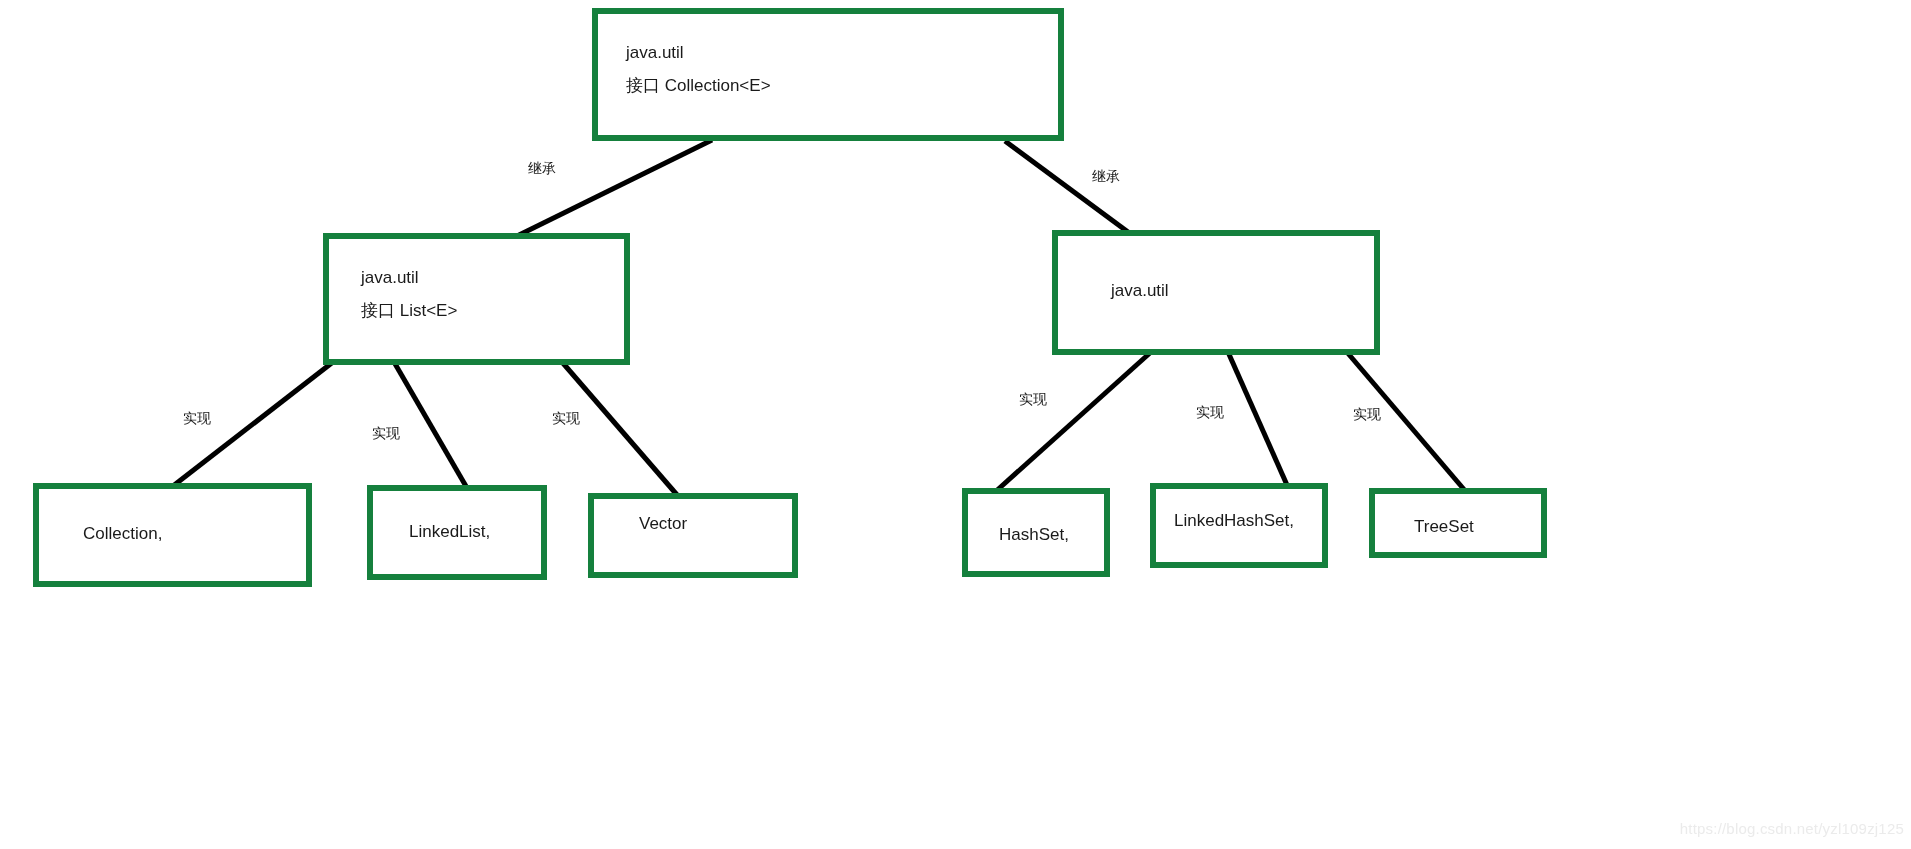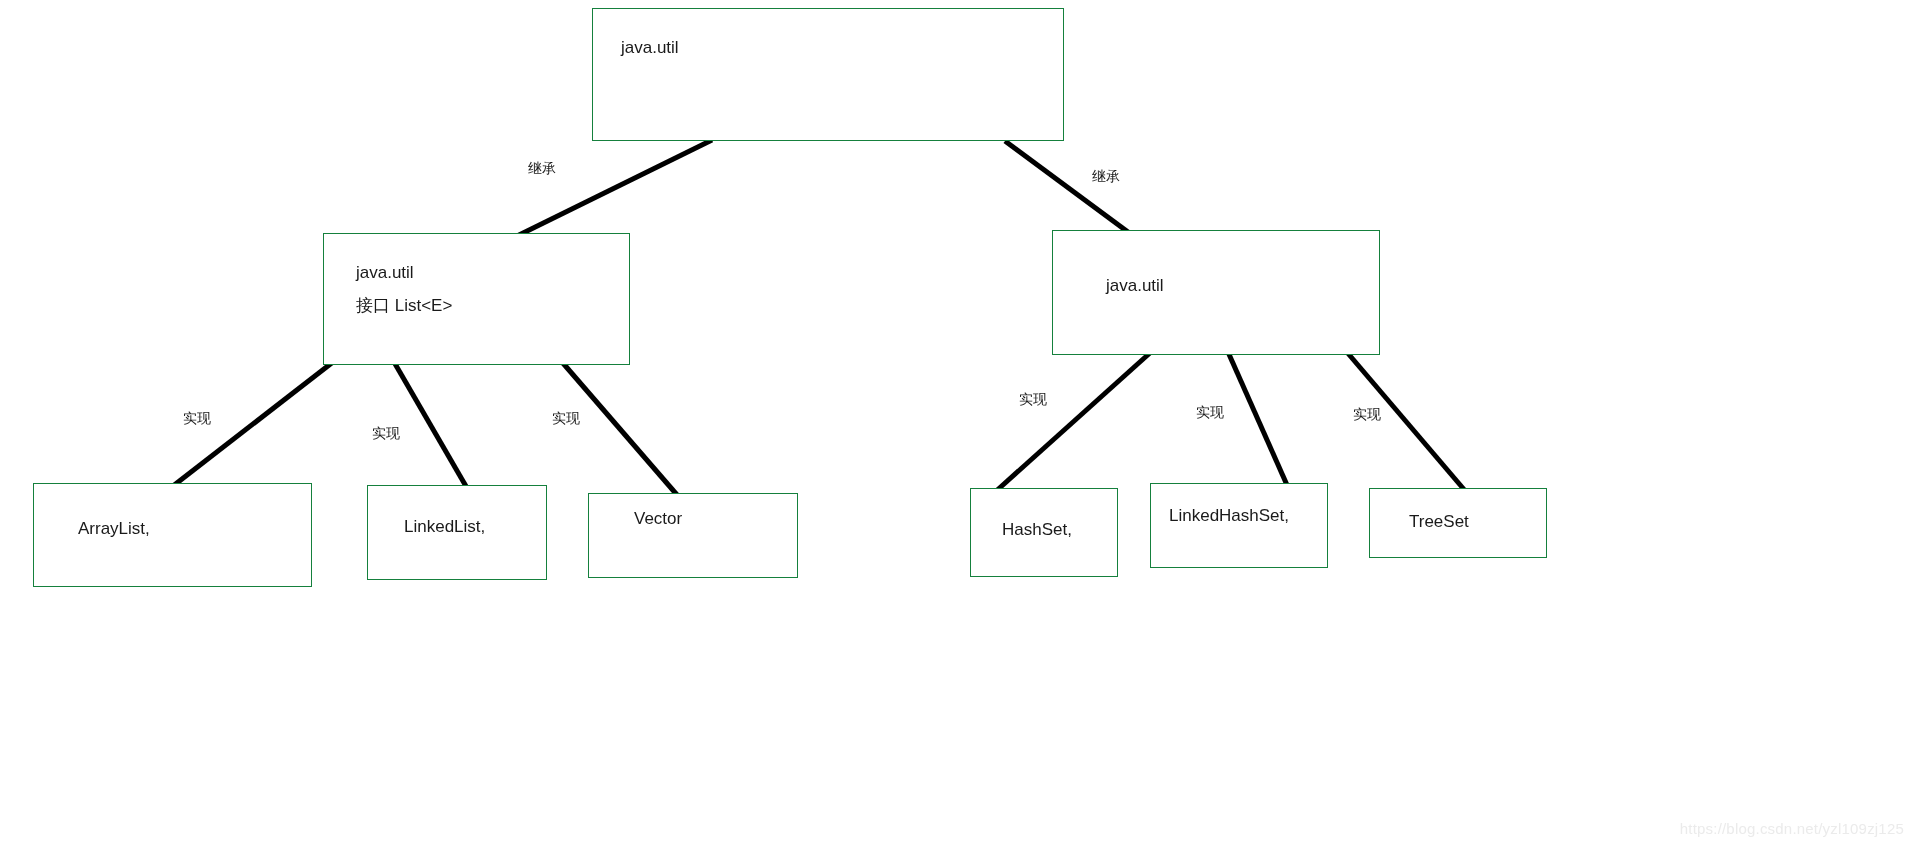--- a/index.html
+++ b/index.html
@@ -8,34 +8,34 @@
     width:1911px;height:849px;
     background:#ffffff;
     font-family:"Liberation Sans","DejaVu Sans",sans-serif;
     overflow:hidden;
   }
   .edges{position:absolute;left:0;top:0;width:1911px;height:849px;}
   .edges line{stroke:#000000;stroke-width:5;}
   .node{
     position:absolute;
     box-sizing:border-box;
-    border:1px solid #15803d;
+    border:6px solid #15803d;
     background:#ffffff;
     color:#1a1a1a;
     font-size:17px;
   }
   .node .nl{white-space:nowrap;line-height:33px;}
   
   .nd-collection{left:592px;top:8px;width:472px;height:133px;padding:22px 0 0 28px;}
   .nd-list{left:323px;top:233px;width:307px;height:132px;padding:22px 0 0 32px;}
   .nd-set{left:1052px;top:230px;width:328px;height:125px;padding:38px 0 0 53px;}
   .nd-arraylist{left:33px;top:483px;width:279px;height:104px;padding:28px 0 0 44px;}
   .nd-linkedlist{left:367px;top:485px;width:180px;height:95px;padding:24px 0 0 36px;}
   .nd-vector{left:588px;top:493px;width:210px;height:85px;padding:8px 0 0 45px;}
-  .nd-hashset{left:962px;top:488px;width:148px;height:89px;padding:24px 0 0 31px;margin-left:8px;}
+  .nd-hashset{left:962px;top:488px;width:148px;height:89px;padding:24px 0 0 31px;}
   .nd-linkedhashset{left:1150px;top:483px;width:178px;height:85px;padding:15px 0 0 18px;}
   .nd-treeset{left:1369px;top:488px;width:178px;height:70px;padding:16px 0 0 39px;}
   .elabel{
     position:absolute;
     color:#1a1a1a;
     font-size:14px;
     white-space:nowrap;
   }
   .el-inherit-left{left:528px;top:160px;}
   .el-inherit-right{left:1092px;top:168px;}
@@ -65,33 +65,34 @@
     <line x1="333" y1="362" x2="173" y2="486"></line>
     <line x1="394" y1="362" x2="467" y2="488"></line>
     <line x1="562" y1="362" x2="678" y2="496"></line>
     <line x1="1151" y1="352" x2="994" y2="493"></line>
     <line x1="1228" y1="352" x2="1287" y2="485"></line>
     <line x1="1340" y1="344" x2="1473" y2="500"></line>
   </svg>
 
   <div class="node nd-collection">
     <div class="nl">java.util</div>
+    <div class="nl">接口 Collection&lt;E&gt;</div>
   </div>
 
   <div class="node nd-list">
     <div class="nl">java.util</div>
     <div class="nl">接口 List&lt;E&gt;</div>
   </div>
 
   <div class="node nd-set">
     <div class="nl">java.util</div>
   </div>
 
   <div class="node nd-arraylist">
-    <div class="nl">ArrayList,</div>
+    <div class="nl">Collection,</div>
   </div>
 
   <div class="node nd-linkedlist">
     <div class="nl">LinkedList,</div>
   </div>
 
   <div class="node nd-vector">
     <div class="nl">Vector</div>
   </div>
 

